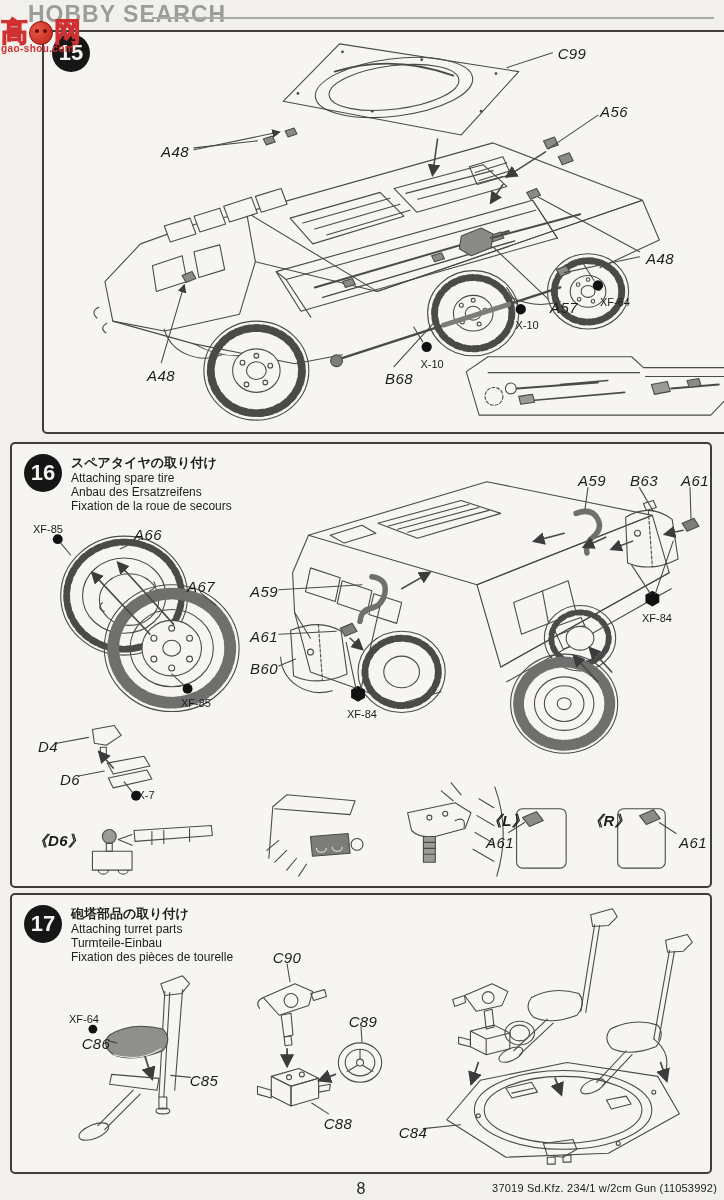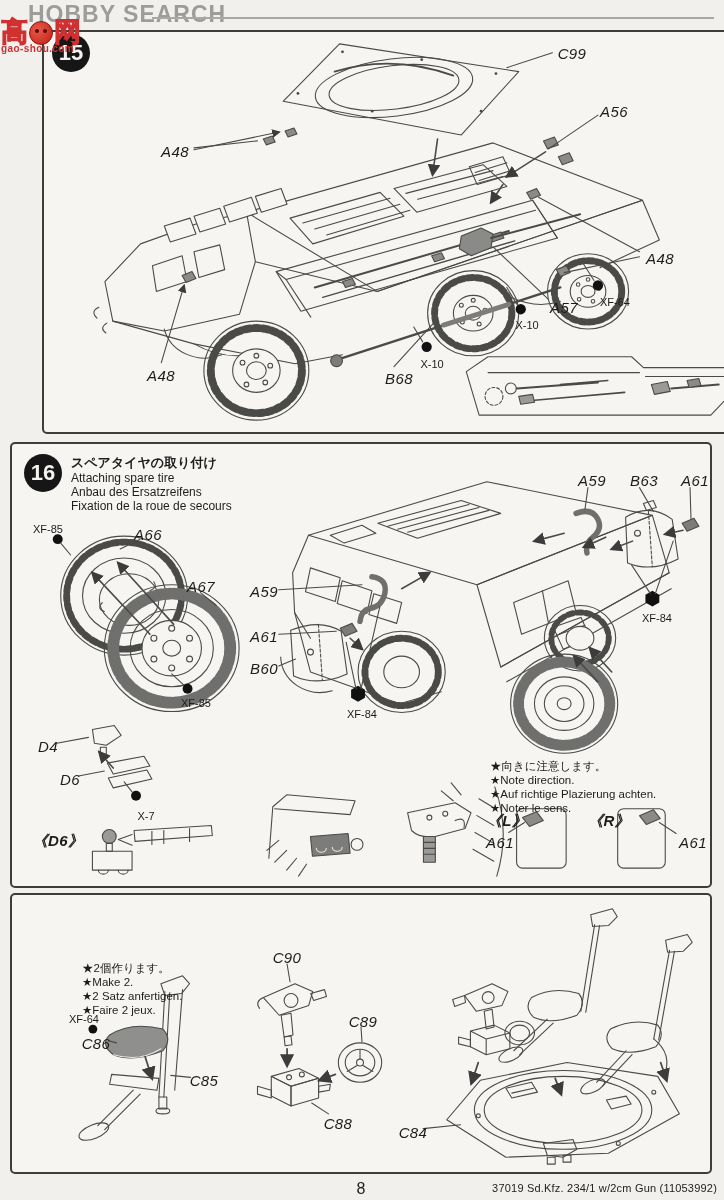--- a/index.html
+++ b/index.html
@@ -372,29 +372,23 @@
     <span class="plabel" style="left:580px;top:36px;">A59</span>
     <span class="plabel" style="left:632px;top:36px;">B63</span>
     <span class="plabel" style="left:683px;top:36px;">A61</span>
     <span class="paint" style="left:645px;top:174px;">XF-84</span>
     <span class="plabel" style="left:252px;top:147px;">A59</span>
     <span class="plabel" style="left:252px;top:192px;">A61</span>
     <span class="plabel" style="left:252px;top:224px;">B60</span>
     <span class="paint" style="left:350px;top:270px;">XF-84</span>
     <span class="plabel" style="left:36px;top:302px;">D4</span>
     <span class="plabel" style="left:58px;top:335px;">D6</span>
-    <span class="paint" style="left:134px;top:372px;">X-7</span>
+    <span class="paint" style="left:134px;top:351px;">X-7</span>
     <span class="plabel bigmark" style="left:46px;top:397px;">《D6》</span>
 
-    <div class="notes" style="left:478px;top:315px;">
-      <div class="note-line">★向きに注意します。</div>
-      <div class="note-line">★Note direction.</div>
-      <div class="note-line">★Auf richtige Plazierung achten.</div>
-      <div class="note-line">★Noter le sens.</div>
-    </div>
 
     <span class="plabel bigmark" style="left:495px;top:377px;">《L》</span>
     <span class="plabel" style="left:488px;top:398px;">A61</span>
     <span class="plabel bigmark" style="left:597px;top:377px;">《R》</span>
     <span class="plabel" style="left:681px;top:398px;">A61</span>
   </section>
 
   <section class="panel" id="panel17">
     <svg class="art" viewBox="0 0 702 281">
       <defs>
@@ -489,27 +483,30 @@
           <ellipse cx="586" cy="194" rx="13" ry="6" transform="rotate(-25 586 194)"></ellipse>
 
           <path d="M648,146 q20,16 10,38"></path>
           <line x1="548" y1="186" x2="554" y2="202" stroke-width="1.8" marker-end="url(#ah17)"></line>
           <line x1="655" y1="170" x2="661" y2="188" stroke-width="1.8" marker-end="url(#ah17)"></line>
           <line x1="414" y1="237" x2="452" y2="233"></line>
         </g>
       </g>
     </svg>
 
-
-    <div class="notes" style="left:70px;top:66px;">
-      <div class="note-line">★2個作ります。</div>
-      <div class="note-line">★Make 2.</div>
-      <div class="note-line">★2 Satz anfertigen.</div>
-      <div class="note-line">★Faire 2 jeux.</div>
+    <div class="step-header" style="left:12px;top:10px;">
+      <div class="badge">17</div>
+      <div class="titles">
+        <div class="jp">砲塔部品の取り付け</div>
+        <div class="ln">Attaching turret parts</div>
+        <div class="ln">Turmteile-Einbau</div>
+        <div class="ln">Fixation des pièces de tourelle</div>
+      </div>
     </div>
+
 
     <span class="paint" style="left:72px;top:124px;">XF-64</span>
     <span class="plabel" style="left:84px;top:148px;text-align:center;">C86</span>
     <span class="plabel" style="left:192px;top:185px;">C85</span>
     <span class="plabel" style="left:275px;top:62px;">C90</span>
     <span class="plabel" style="left:351px;top:126px;">C89</span>
     <span class="plabel" style="left:326px;top:228px;">C88</span>
     <span class="plabel" style="left:401px;top:237px;">C84</span>
   </section>
 

